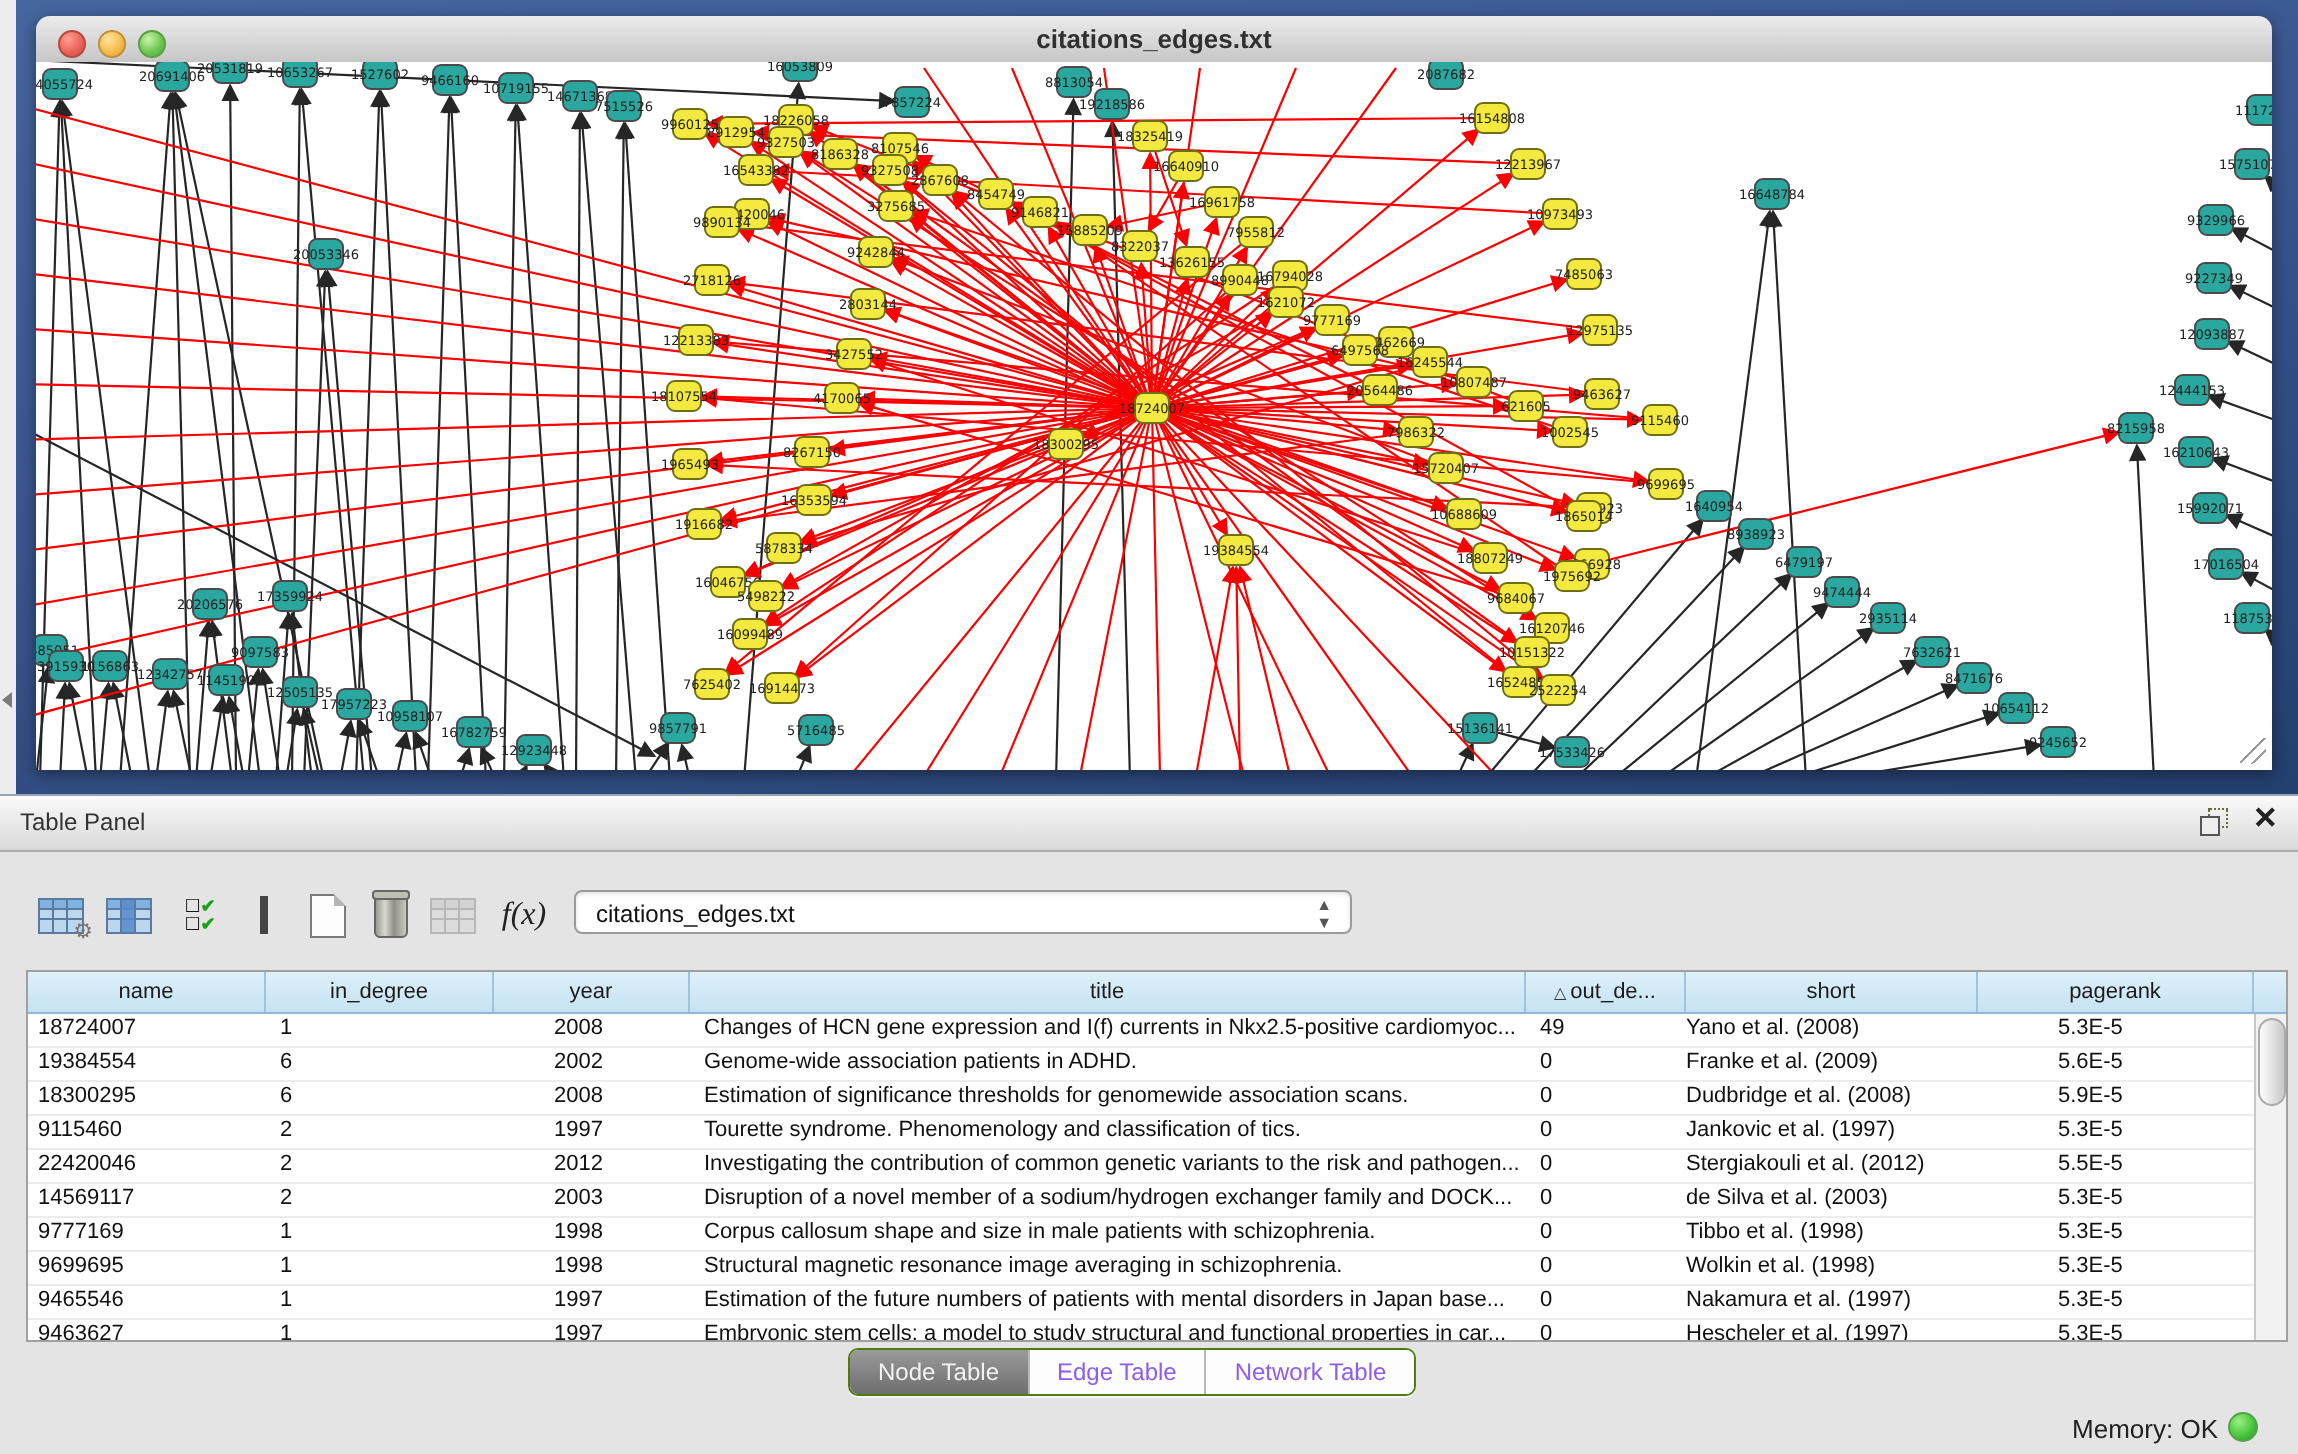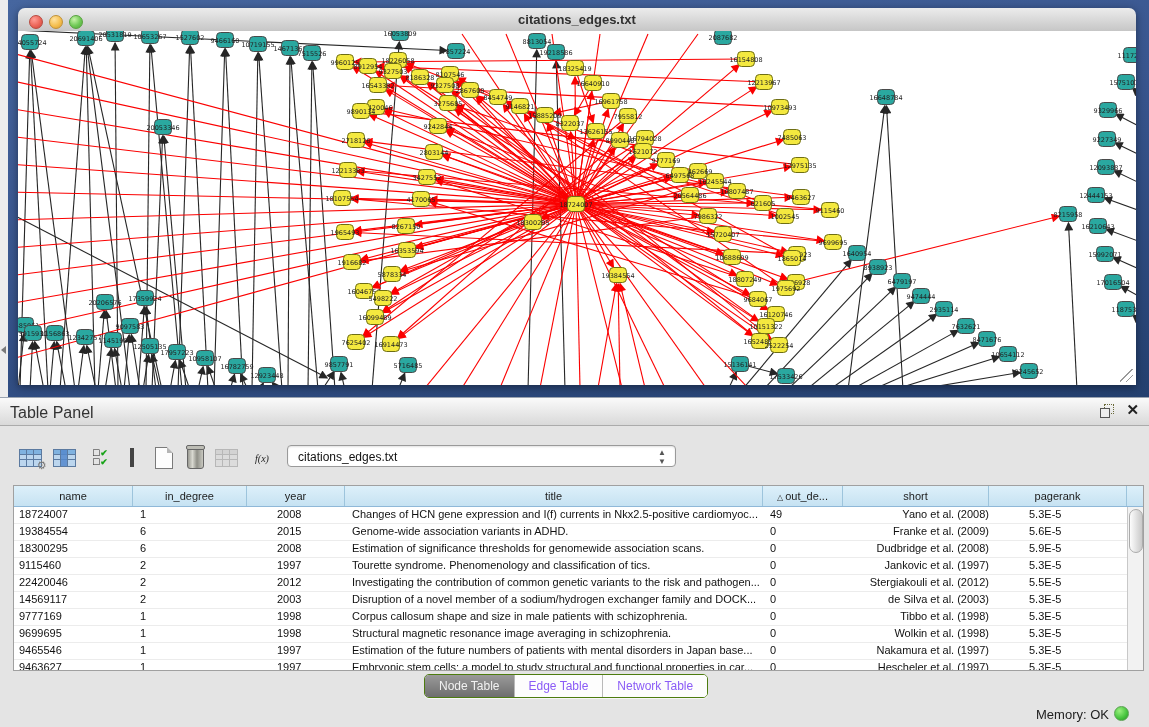--- a/index.html
+++ b/index.html
@@ -22,21 +22,21 @@
   #tl-zoom{left:51px;background:radial-gradient(circle at 35% 30%,#c8f3a9,#6FC956 55%,#4fa33a);border:1px solid #58a23f;}
   #canvas-wrap{position:absolute;left:0;top:23px;width:1118px;height:354px;background:#ffffff;overflow:hidden;}
   #net-svg{position:absolute;left:0;top:0;}
   #resize-grip{position:absolute;right:3px;bottom:3px;width:13px;height:13px;
     background:linear-gradient(135deg,transparent 45%,#9a9a9a 45%,#9a9a9a 50%,transparent 50%,transparent 70%,#9a9a9a 70%,#9a9a9a 75%,transparent 75%);}
 
   
   #table-panel{position:absolute;left:0;top:397px;width:1149px;height:330px;background:#E4E4E4;}
   #panel-header{position:absolute;left:0;top:0;width:100%;height:27px;
     background:linear-gradient(#FAFAFA,#D9D9D9);border-bottom:1px solid #ABABAB;border-top:1px solid #9aa3b0;}
-  #panel-title{position:absolute;left:10px;top:6px;font-size:16px;color:#333;text-align:right;}
+  #panel-title{position:absolute;left:10px;top:6px;font-size:12px;color:#333;text-align:right;}
   #float-icon{position:absolute;right:35px;top:6px;width:14px;height:13px;}
   #float-icon .b{position:absolute;left:4px;top:0;width:8px;height:8px;border:1px dotted #6a6a3a;}
   #float-icon .f{position:absolute;left:0;top:4px;width:8px;height:8px;border:1px solid #555;background:#eee;}
   #close-x{position:absolute;right:10px;top:3px;font-size:15px;font-weight:bold;color:#222;line-height:18px;}
 
   #toolbar{position:absolute;left:0;top:45px;width:100%;height:34px;}
   .tb-icon{position:absolute;top:2px;width:28px;height:28px;display:flex;align-items:center;justify-content:center;}
   .grid-ic{width:21px;height:16px;border:1px solid #5b7aa0;background:
      linear-gradient(#bcd6ee,#bcd6ee) ;position:relative;}
   .grid-ic:before{content:"";position:absolute;left:0;top:4px;right:0;height:1px;background:#5b7aa0;box-shadow:0 5px 0 #5b7aa0;}
@@ -44,35 +44,35 @@
   .grid-ic .hdr{position:absolute;left:0;top:0;right:0;height:4px;background:#7fb2e0;}
   .grid-ic .colsel{position:absolute;left:7px;top:0;bottom:0;width:7px;background:#5588cc;opacity:.85;}
   .gear{position:absolute;right:-6px;bottom:-6px;font-size:11px;color:#777;}
   .chk{font-size:9px;line-height:9px;color:#1a1a1a;}
   .chk .c{color:#17a317;font-weight:bold;}
   .sq{width:7px;height:7px;border:1px solid #444;background:#fff;margin:1px auto;}
   .doc-ic{width:16px;height:20px;background:#fdfdfd;border:1px solid #7a7a7a;position:relative;}
   .doc-ic:before{content:"";position:absolute;right:-1px;top:-1px;border-style:solid;border-width:0 6px 6px 0;border-color:transparent #E4E4E4 #b5b5b5 transparent;}
   .trash-ic{width:15px;height:19px;background:linear-gradient(90deg,#9a9a92,#d8d8d0 30%,#8f8f87 60%,#c9c9c1);border:1px solid #666;border-radius:2px 2px 3px 3px;position:relative;}
   .trash-ic:before{content:"";position:absolute;left:-2px;top:-4px;right:-2px;height:3px;background:#bdbdb5;border:1px solid #666;border-radius:2px;}
-  .fx{font-family:"Liberation Serif",serif;font-style:italic;font-size:10px;color:#222;}
+  .fx{font-family:"Liberation Serif",serif;font-style:italic;font-size:16px;color:#222;}
   #src-combo{position:absolute;left:287px;top:3px;width:389px;height:22px;background:#fff;border:1px solid #9a9a9a;border-radius:4px;
      font-size:12px;color:#111;line-height:22px;padding-left:10px;box-sizing:border-box;box-shadow:inset 0 1px 2px rgba(0,0,0,.12);}
   #combo-arrows{position:absolute;right:9px;top:2px;font-size:8px;color:#555;line-height:9px;text-align:center;}
 
   #grid{position:absolute;left:13px;top:88px;width:1129px;height:184px;background:#fff;border:1px solid #A0A0A0;}
   #grid-header{display:grid;grid-template-columns:119px 114px 98px 418px 80px 146px 138px;height:20px;
      background:linear-gradient(#DDF0FA,#C6E2F2);border-bottom:1px solid #8FB8D8;}
   .hcell{font-size:11px;color:#1c1c1c;text-align:center;line-height:20px;border-right:1px solid #9DC4DC;overflow:hidden;white-space:nowrap;}
   .sort-tri{font-size:8px;color:#333;margin-right:2px;}
   #grid-body{position:absolute;left:0;top:21px;right:15px;bottom:0;overflow:hidden;}
   .trow{display:grid;grid-template-columns:119px 114px 98px 418px 80px 146px 138px;height:16px;border-bottom:1px solid #ECECEC;}
   .tcell{font-size:11px;color:#111;line-height:15px;white-space:nowrap;overflow:hidden;}
   .c0{padding-left:5px;} .c1{padding-left:7px;} .c2{padding-left:30px;} .c3{padding-left:7px;}
-  .c4{padding-left:7px;} .c5{text-align:right;} .c6{padding-left:40px;}
+  .c4{padding-left:7px;} .c5{text-align:left;} .c6{padding-left:40px;}
   #vscroll{position:absolute;right:0;top:21px;width:15px;bottom:0;background:#F2F2F2;border-left:1px solid #C8C8C8;}
   #vthumb{position:absolute;left:1px;top:2px;width:12px;height:42px;border:1px solid #ABABAB;border-radius:7px;
      background:linear-gradient(90deg,#FDFDFD,#C9C9C9);}
 
   #seg-tabs{position:absolute;left:424px;top:277px;height:22px;display:flex;border:1px solid #4d7c0f;border-radius:5px;overflow:hidden;background:#fff;box-shadow:0 1px 0 rgba(255,255,255,.7);}
   .seg{font-size:12px;line-height:22px;padding:0 14px;color:#8b5cf6;background:#FDFDFD;border-right:1px solid #B9B9B9;}
   .seg:last-child{border-right:none;}
   .seg.sel{background:linear-gradient(#9a9a9a,#6e6e6e);color:#F2F2F2;}
 
   #statusbar{position:absolute;left:0;top:303px;width:100%;height:27px;}
@@ -650,22 +650,22 @@
             <div class="tcell c1">1</div>
             <div class="tcell c2">2008</div>
             <div class="tcell c3">Changes of HCN gene expression and I(f) currents in Nkx2.5-positive cardiomyoc...</div>
             <div class="tcell c4">49</div>
             <div class="tcell c5">Yano et al. (2008)</div>
             <div class="tcell c6">5.3E-5</div>
           </div>
           <div class="trow">
             <div class="tcell c0">19384554</div>
             <div class="tcell c1">6</div>
-            <div class="tcell c2">2015</div>
-            <div class="tcell c3">Genome-wide association variants in ADHD.</div>
+            <div class="tcell c2">2002</div>
+            <div class="tcell c3">Genome-wide association patients in ADHD.</div>
             <div class="tcell c4">0</div>
             <div class="tcell c5">Franke et al. (2009)</div>
             <div class="tcell c6">5.6E-5</div>
           </div>
           <div class="trow">
             <div class="tcell c0">18300295</div>
             <div class="tcell c1">6</div>
             <div class="tcell c2">2008</div>
             <div class="tcell c3">Estimation of significance thresholds for genomewide association scans.</div>
             <div class="tcell c4">0</div>

